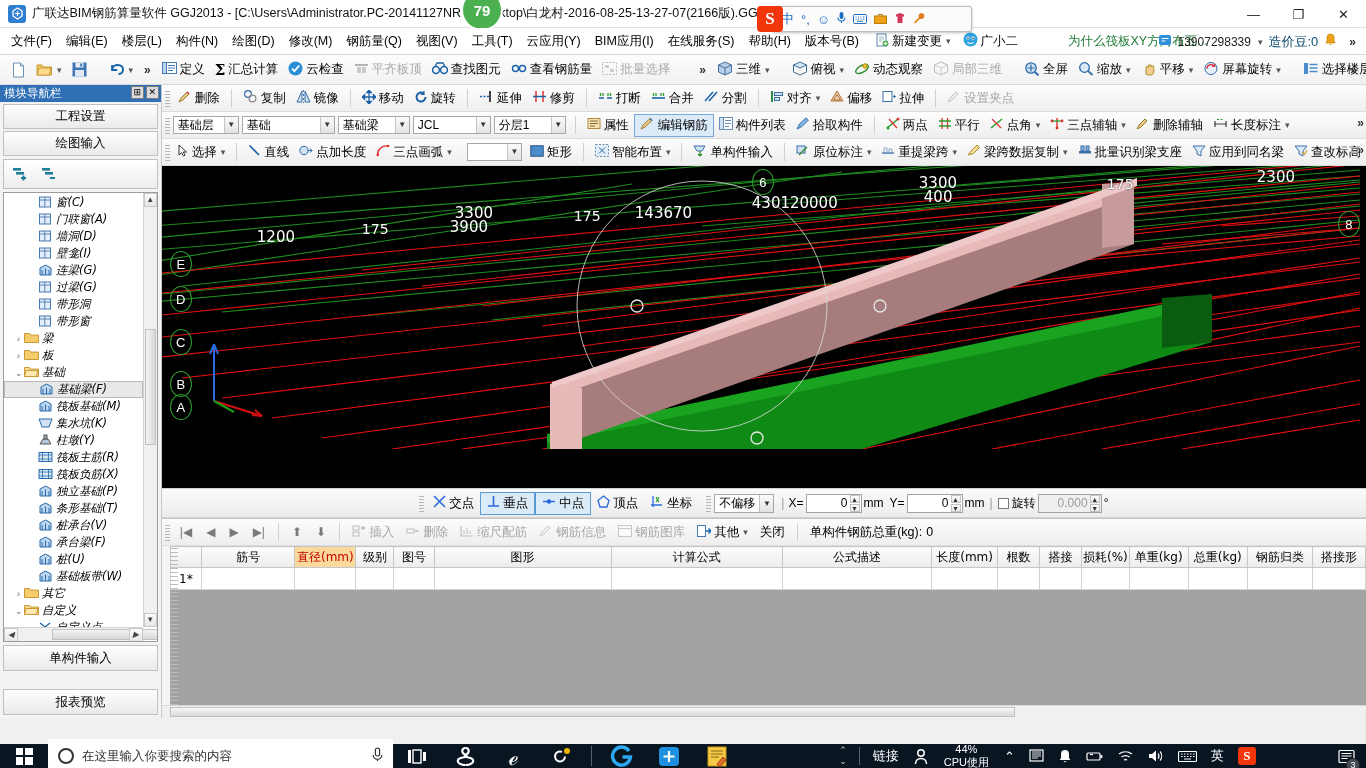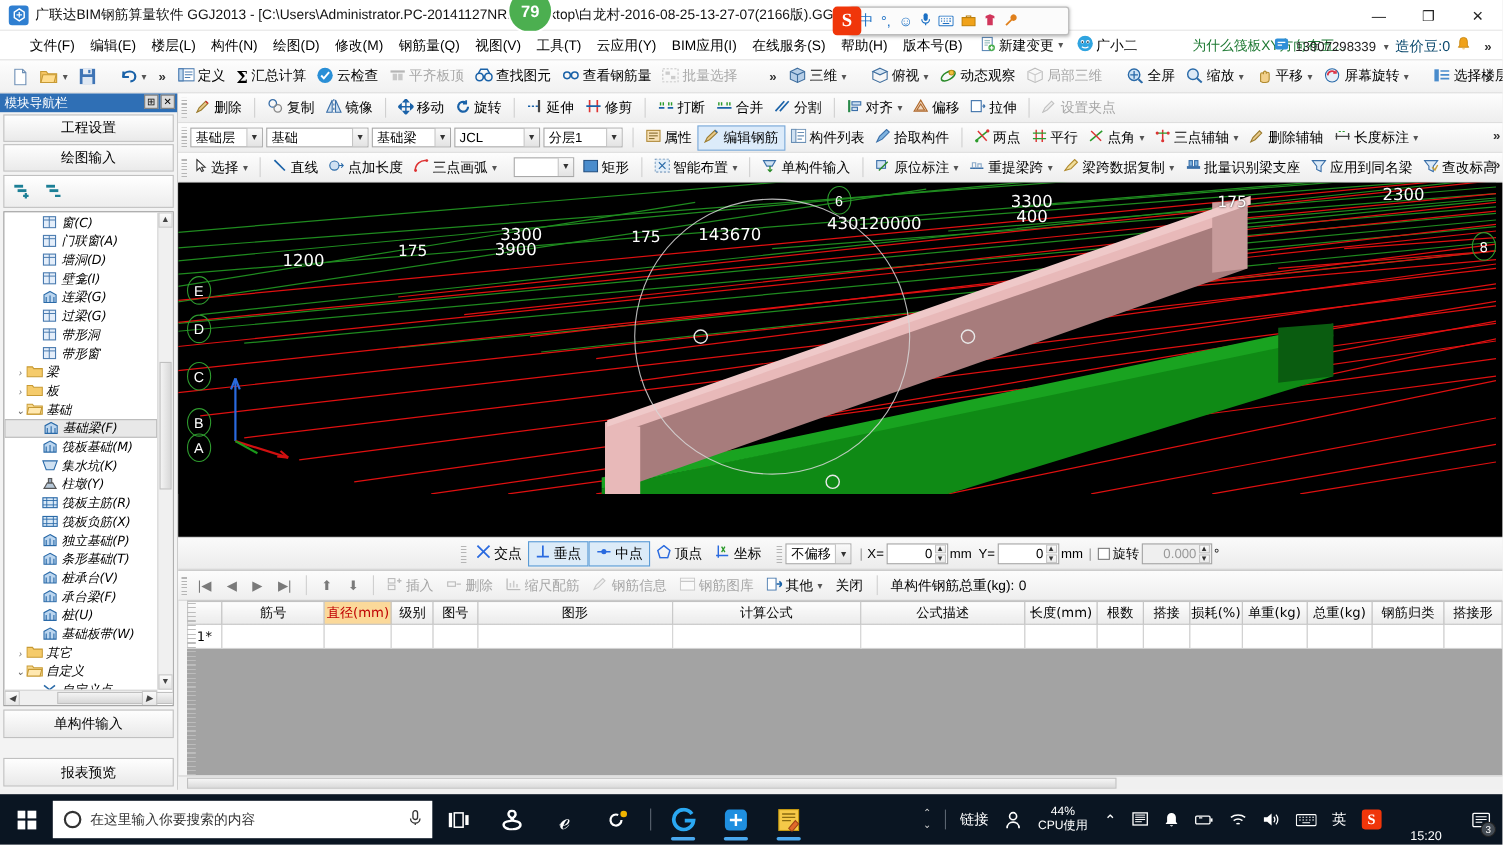--- a/index.html
+++ b/index.html
@@ -32,21 +32,21 @@
   .badge-79{
     position:absolute; left:463px; top:-9px; width:38px;height:38px;border-radius:50%;
     background:#4caf50; color:#fff; font-size:15px; font-weight:bold;
     display:flex;align-items:center;justify-content:center;
     box-shadow:0 0 0 2px #fff;
   }
 
   
   .menubar{
     height:27px;background:#fff;display:flex;align-items:center;
-    border-bottom:1px solid #d9d9d9; position:relative; padding-left:20px;
+    border-bottom:1px solid #d9d9d9; position:relative; padding-left:4px;
   }
   .menu-item{ padding:4px 7px; font-size:12.5px; color:#000; white-space:nowrap; }
   .mb-extra{ display:flex;align-items:center;gap:4px;margin-left:6px; }
   .mb-chip{ display:flex;align-items:center;gap:3px;padding:2px 4px;font-size:12.5px;white-space:nowrap;}
   .mb-ad{
     margin-left:46px; color:#1f7a34; font-size:12.5px; white-space:nowrap;
     max-width:180px; overflow:hidden; text-overflow:ellipsis;
   }
   .mb-right{ position:absolute; right:4px; top:0; height:27px; display:flex; align-items:center; gap:6px; }
   .mb-user{ display:flex;align-items:center;gap:3px;font-size:12px;color:#222;}
@@ -218,21 +218,21 @@
   .statusbar{
     height:18px;background:#f0f0f0;border-top:1px solid #cfcfcf;display:flex;align-items:center;
     font-size:11.5px;font-family:"DejaVu Sans Mono",monospace;
   }
   .sb-cell{ border:1px solid #cdcdcd;height:18px;display:flex;align-items:center;padding:0 5px;
             background:#f7f7f7;white-space:nowrap;}
   .sb-fill{ flex:1;border:1px solid #cdcdcd;height:18px;background:#f7f7f7;}
 
   
   .taskbar{
-    position:absolute;left:0;bottom:0;width:1366px;height:46px;background:#0a1522;
+    position:absolute;left:0;bottom:0;width:1366px;height:24px;background:#0a1522;
     display:flex;align-items:center;color:#fff;
   }
   .start{ width:48px;height:40px;display:flex;align-items:center;justify-content:center; }
   .winlogo{ width:17px;height:17px;display:grid;grid-template-columns:1fr 1fr;
             grid-template-rows:1fr 1fr;gap:2px; }
   .winlogo span{ background:#fff;display:block; }
   .searchbox{
     width:345px;height:34px;background:#fff;display:flex;align-items:center;
     padding:0 10px;color:#333;font-size:12.5px;gap:8px;
   }

